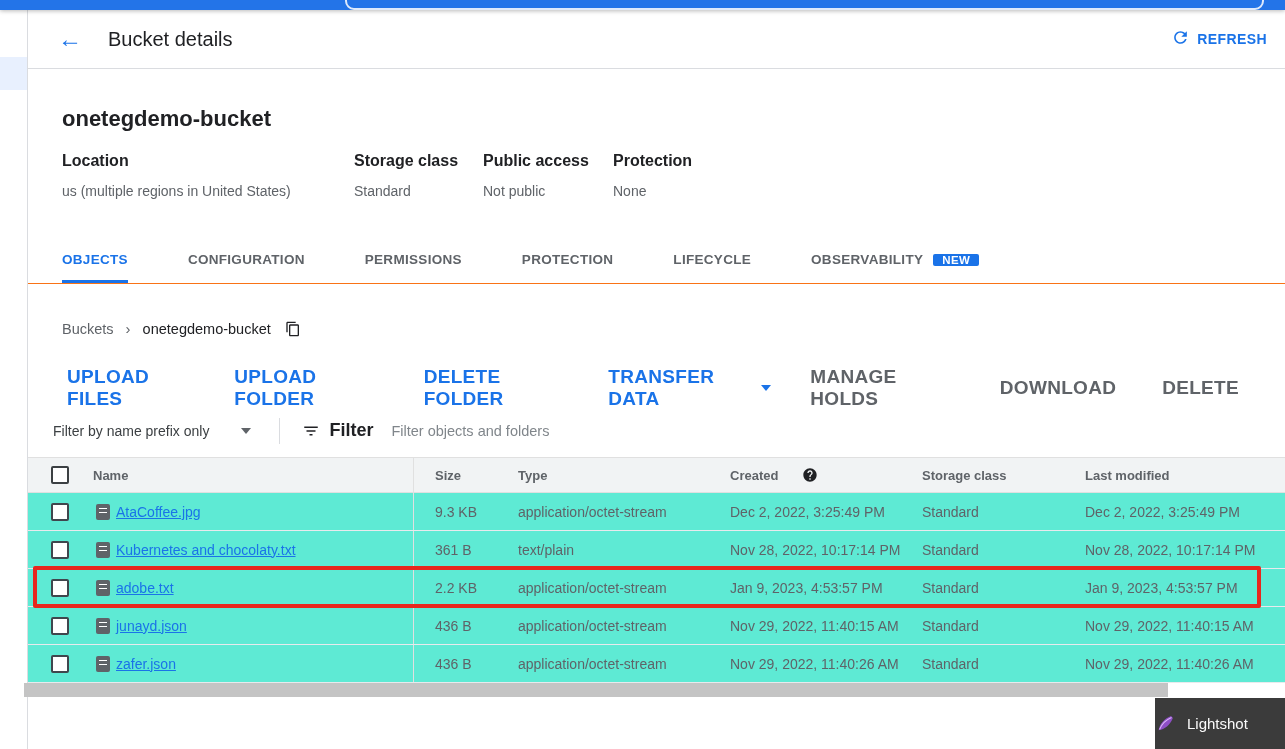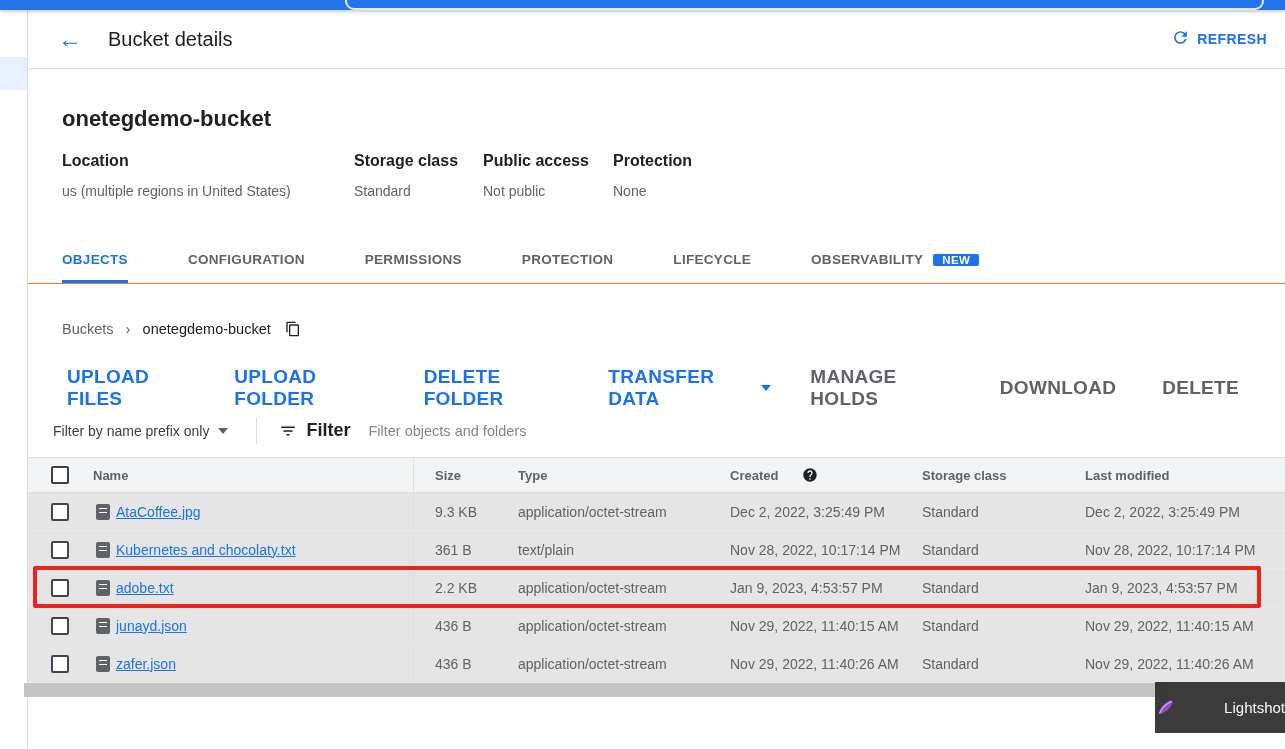--- a/index.html
+++ b/index.html
@@ -40,48 +40,48 @@
   .copy-icon{width:16px;height:16px;cursor:pointer;margin-left:2px;}
   .copy-icon svg{width:16px;height:16px;fill:#202124;}
   
   .actions{position:absolute;left:39px;top:356px;display:flex;align-items:center;font-size:19px;font-weight:700;letter-spacing:.3px;}
   .act{margin-right:39px;cursor:pointer;display:flex;align-items:center;}
   .act.blue{color:#1a73e8;}
   .act.gray{color:#5f6368;margin-right:46px;cursor:default;}
   .caret{display:inline-block;width:0;height:0;border-left:5px solid transparent;border-right:5px solid transparent;border-top:6px solid currentColor;margin-left:9px;}
   
   .filter-bar{position:absolute;left:0;top:398px;width:1257px;height:45px;display:flex;align-items:center;}
-  .filter-scope{margin-left:25px;display:flex;align-items:center;font-size:14px;color:#3c4043;cursor:pointer;}
+  .filter-scope{margin-left:25px;display:flex;align-items:center;font-size:14px;color:#3c4043;cursor:pointer;gap:23px;}
   .filter-scope .caret{border-top-color:#5f6368;}
   .fdivider{width:1px;height:26px;background:#dadce0;margin:0 22px 0 28px;}
   .filter-icon{width:18px;height:18px;margin-right:9px;}
   .filter-icon svg{width:18px;height:18px;fill:#202124;}
   .filter-label{font-size:18px;font-weight:700;color:#202124;margin-right:16px;}
   .filter-input{border:none;outline:none;font-size:14.5px;color:#3c4043;width:560px;font-family:"Liberation Sans",sans-serif;background:transparent;}
   .filter-input::placeholder{color:#80868b;opacity:1;}
   
   .table{position:absolute;left:0;top:447px;width:1257px;}
   .thead{position:relative;height:34px;background:#f1f3f4;border-top:1px solid #e0e0e0;border-bottom:1px solid #e0e0e0;}
   .thead .col{position:absolute;top:50%;transform:translateY(-50%);font-size:13px;font-weight:700;color:#5f6368;white-space:nowrap;}
-  .trow{position:relative;height:37px;border-bottom:1px solid #e8eaed;background:#e5e5e5;}
+  .trow{position:relative;height:37px;border-bottom:1px solid #e8eaed;background:#5eead4;}
   .vline{position:absolute;left:385px;top:0;bottom:0;border-left:1px solid #e0e0e0;}
   .cb{position:absolute;left:23px;top:50%;transform:translateY(-50%);width:14px;height:14px;border:2px solid #40464d;border-radius:2px;background:#fff;cursor:pointer;}
   .c-name{left:65px;}
   .ficon{position:absolute;left:68px;top:50%;transform:translateY(-50%);width:14px;height:16px;background:#5f6368;border-radius:2px;}
   .ficon::before{content:'';position:absolute;left:3px;right:3px;top:4px;bottom:4px;background:repeating-linear-gradient(to bottom,#fff 0 1.5px,#5f6368 1.5px 4px);}
   .fname{position:absolute;left:88px;top:50%;transform:translateY(-50%);font-size:14px;color:#1a73e8;text-decoration:underline;white-space:nowrap;}
   .cell{position:absolute;top:50%;transform:translateY(-50%);font-size:14px;color:#5f6368;white-space:nowrap;}
   .c-size{left:407px;} .c-type{left:490px;} .c-created{left:702px;} .c-class{left:894px;} .c-modified{left:1057px;}
   .help-icon{position:absolute;left:774px;top:50%;transform:translateY(-50%);width:16px;height:16px;}
   .help-icon svg{width:16px;height:16px;fill:#202124;}
   .red-box{position:absolute;left:5px;right:24px;top:-3px;bottom:-2px;border:4px solid #e8261d;border-radius:2px;z-index:6;pointer-events:none;}
   
   .hscroll-thumb{position:absolute;left:24px;top:683px;width:1144px;height:14px;background:#c4c4c4;z-index:8;cursor:pointer;}
   
-  .watermark{position:absolute;left:1155px;top:682px;width:130px;height:51px;background:rgba(48,48,48,.95);display:flex;align-items:center;justify-content:space-between;gap:10px;z-index:30;}
+  .watermark{position:absolute;left:1155px;top:698px;width:130px;height:51px;background:rgba(48,48,48,.95);display:flex;align-items:center;justify-content:flex-start;gap:10px;z-index:30;}
   .watermark-text{color:#fafafa;font-size:15px;}
   .feather-icon svg{width:22px;height:22px;}
 </style>
 </head>
 <body>
 
 <div class="topbar">
   <div class="search-outline"></div>
 </div>
 

